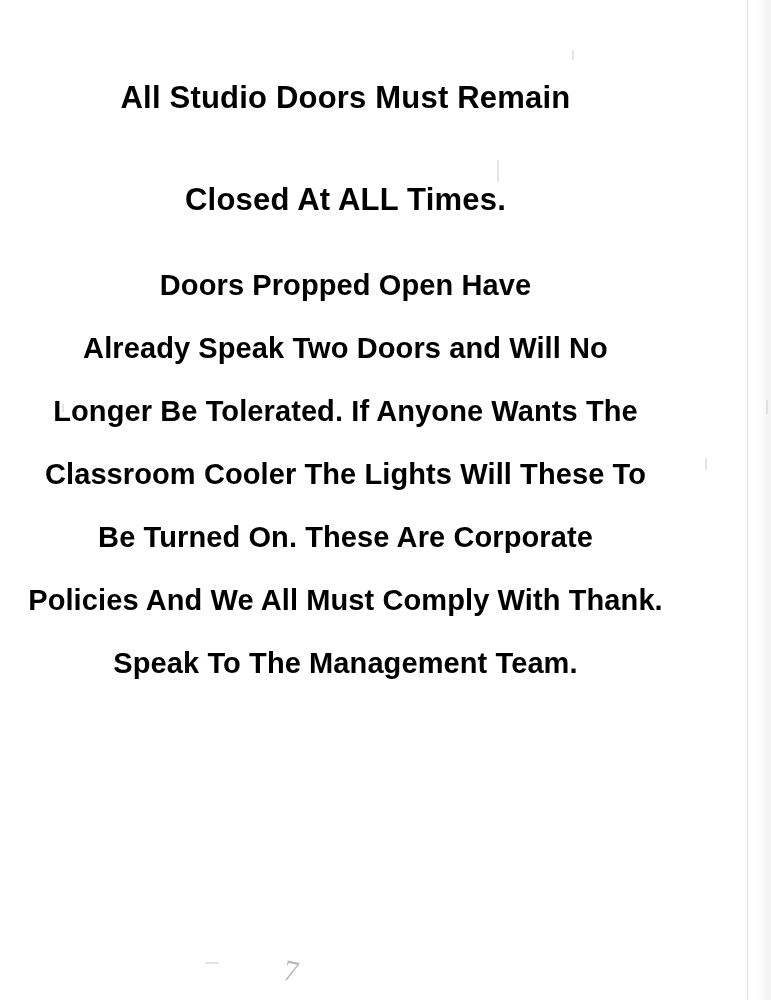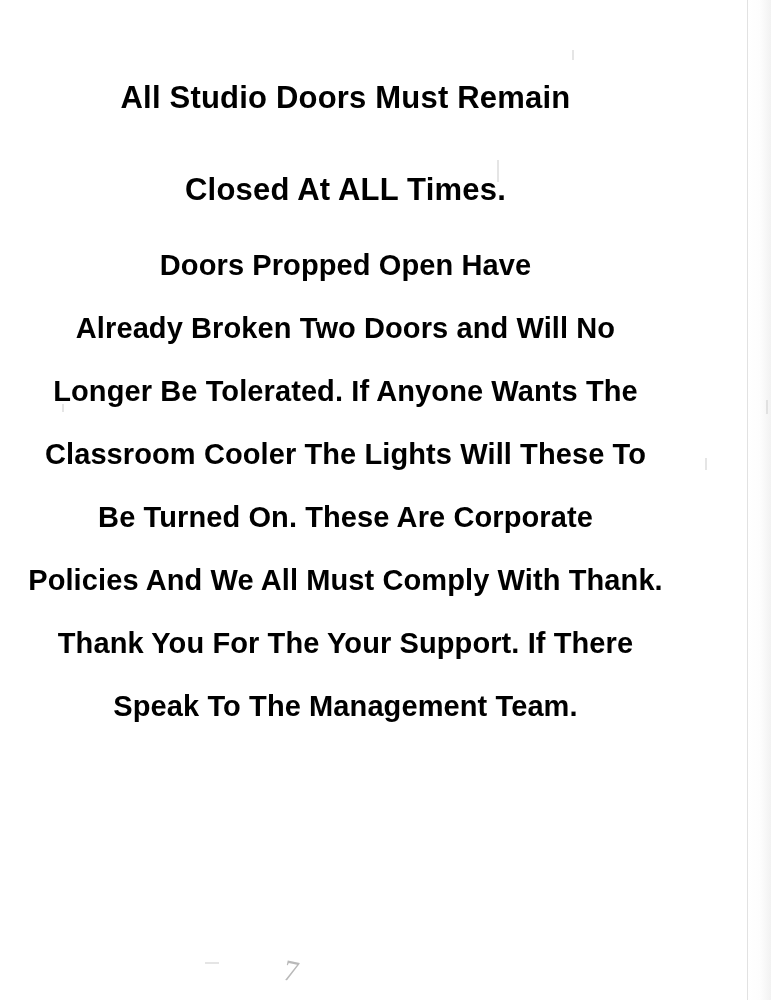--- a/index.html
+++ b/index.html
@@ -53,21 +53,21 @@
     text-align: center;
   }
 
   .headline {
     font-size: 31px;
     font-weight: bold;
     letter-spacing: 0.2px;
     line-height: 1.0;
   }
   .headline.line1 { margin: 0 0 0 0; padding-top: 20px; }
-  .headline.line2 { margin: 5px; padding-top: 56px; }
+  .headline.line2 { margin: 15px; padding-top: 56px; }
 
   .bodyline {
     font-size: 29px;
     font-weight: bold;
     letter-spacing: 0.1px;
     line-height: 1.0;
     padding-top: 34px;
   }
   .bodyline.first { padding-top: 41px; }
 
@@ -105,31 +105,30 @@
   <div class="speck" style="left:205px; top:962px; width:14px; height:2px;"></div>
 
   <div class="notice">
 
     <div class="headline line1">All Studio Doors Must Remain</div>
 
     <div class="headline line2">Closed At ALL Times.</div>
 
     <div class="bodyline first">Doors Propped Open Have</div>
 
-    <div class="bodyline">Already Broken Two Doors and Will No</div>
+    <div class="bodyline">Already Speak Two Doors and Will No</div>
 
     <div class="bodyline">Longer Be Tolerated. If Anyone Wants The</div>
 
     <div class="bodyline">Classroom Cooler The Lights Will These To</div>
 
     <div class="bodyline">Be Turned On. These Are Corporate</div>
 
     <div class="bodyline">Policies And We All Must Comply With Thank.</div>
 
-    <div class="bodyline">Thank You For The Your Support. If There</div>
 
 
     <div class="bodyline">Speak To The Management Team.</div>
 
   </div>
 
   <div class="mark-bottom">7</div>
 
 </div>
 

